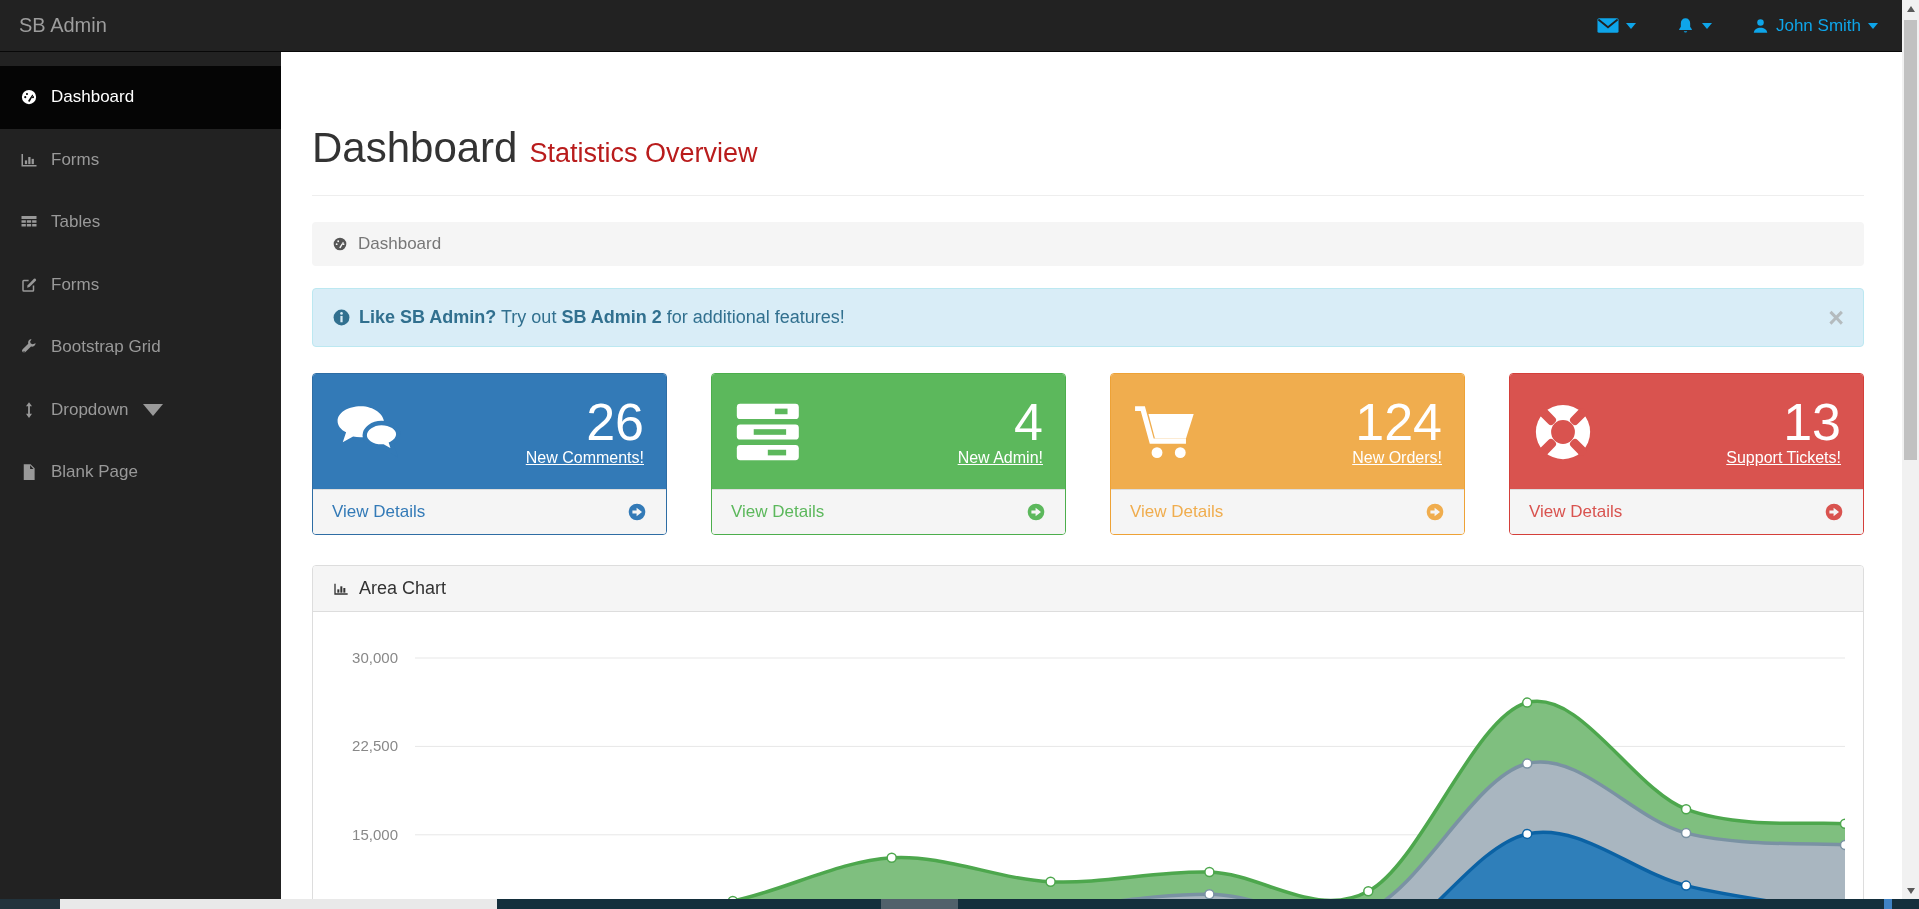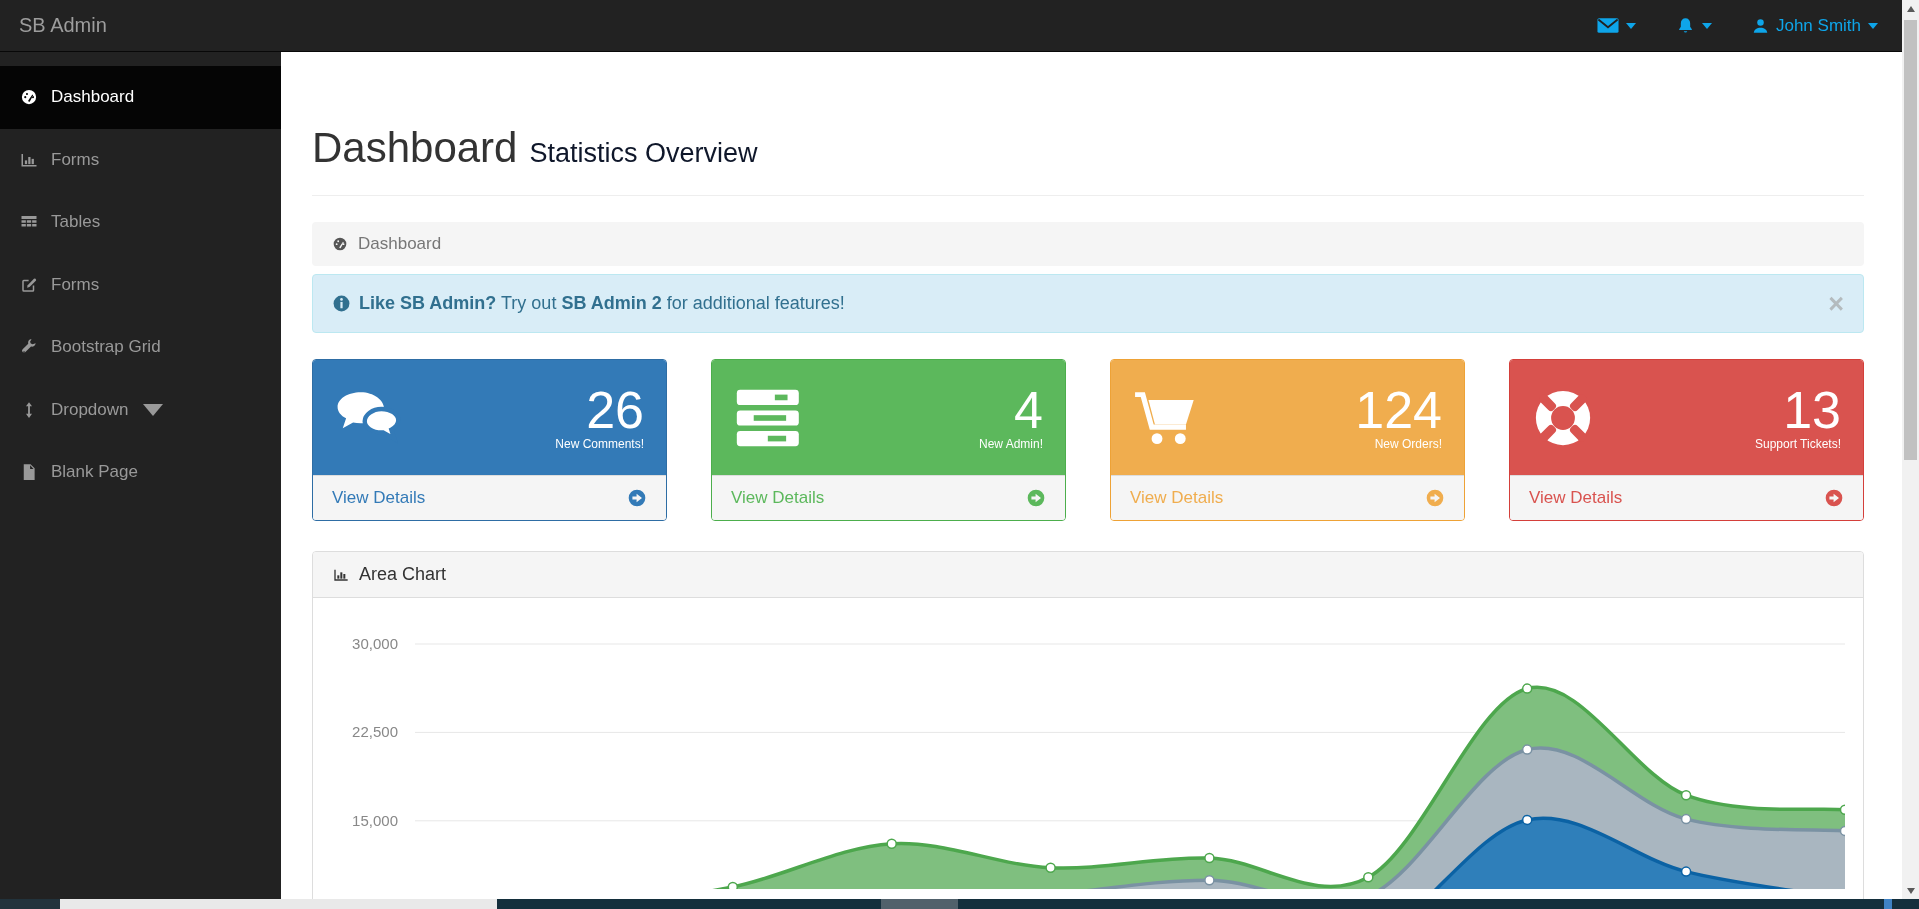--- a/index.html
+++ b/index.html
@@ -36,49 +36,49 @@
   .side-item .icon svg { width:100%; height:100%; }
   .side-caret { display:flex; margin-left:2px; }
   .side-caret svg { width:10px; height:6px; }
   
   .main {
     position:absolute; left:281px; top:52px; width:1621px; height:857px;
     padding:0 38px 0 31px; overflow:hidden; background:#fff;
   }
   .page-header { margin-top:74px; padding-bottom:20px; border-bottom:1px solid #eeeeee; }
   .page-header h1 { margin:0; font-size:42px; line-height:44px; font-weight:400; color:#333333; }
-  .page-header .subtitle { font-size:27px; color:#0f172a; margin-left:12px; font-weight:400; }
+  .page-header .subtitle { font-size:27px; color:#b91c1c; margin-left:12px; font-weight:400; }
   .breadcrumb {
     margin-top:26px; background:#f5f5f5; border-radius:4px; padding:12px 19px;
     font-size:17px; color:#777777; display:flex; align-items:center; gap:9px;
   }
   .breadcrumb .icon { width:18px; height:16px; display:flex; color:#555; }
   .breadcrumb .icon svg { width:100%; height:100%; }
   .alert {
-    margin-top:8px; background:#d9edf7; border:1px solid #bce8f1; border-radius:4px;
+    margin-top:22px; background:#d9edf7; border:1px solid #bce8f1; border-radius:4px;
     color:#31708f; padding:18px 19px; font-size:18px; display:flex; align-items:center; gap:8px;
   }
   .alert .icon { width:19px; height:19px; display:flex; }
   .alert .icon svg { width:100%; height:100%; }
   .alert b { font-weight:bold; }
   .alert-close {
     margin-left:auto; color:#b4bbbe; font-size:27px; line-height:18px; font-weight:bold; cursor:pointer;
   }
   
   .stats-row { margin-top:26px; display:flex; gap:44px; }
   .stat-panel { flex:1; border:1px solid var(--pbd); border-radius:4px; overflow:hidden; background:#fff; }
   .stat-heading {
     background:var(--pbg); color:#fff; height:115px; padding:16px 22px;
     display:flex; align-items:center; justify-content:space-between;
   }
   .stat-icon { display:flex; color:#fff; }
   .stat-icon svg { height:62px; width:auto; }
   .stat-right { text-align:right; }
   .stat-count { font-size:52px; line-height:50px; }
-  .stat-label { font-size:12px; margin-top:2px; }
+  .stat-label { font-size:16px; margin-top:2px;text-decoration:underline; }
   .stat-footer {
     display:flex; justify-content:space-between; align-items:center;
     background:#f5f5f5; border-top:1px solid #dddddd; padding:12px 19px;
     font-size:17px; color:var(--plink); text-decoration:none; cursor:pointer;
   }
   .stat-footer .icon { display:flex; color:var(--plink); }
   .stat-footer .icon svg { width:20px; height:20px; }
   
   .chart-card { margin-top:30px; border:1px solid #dddddd; border-radius:4px; height:420px; }
   .chart-card-header {

